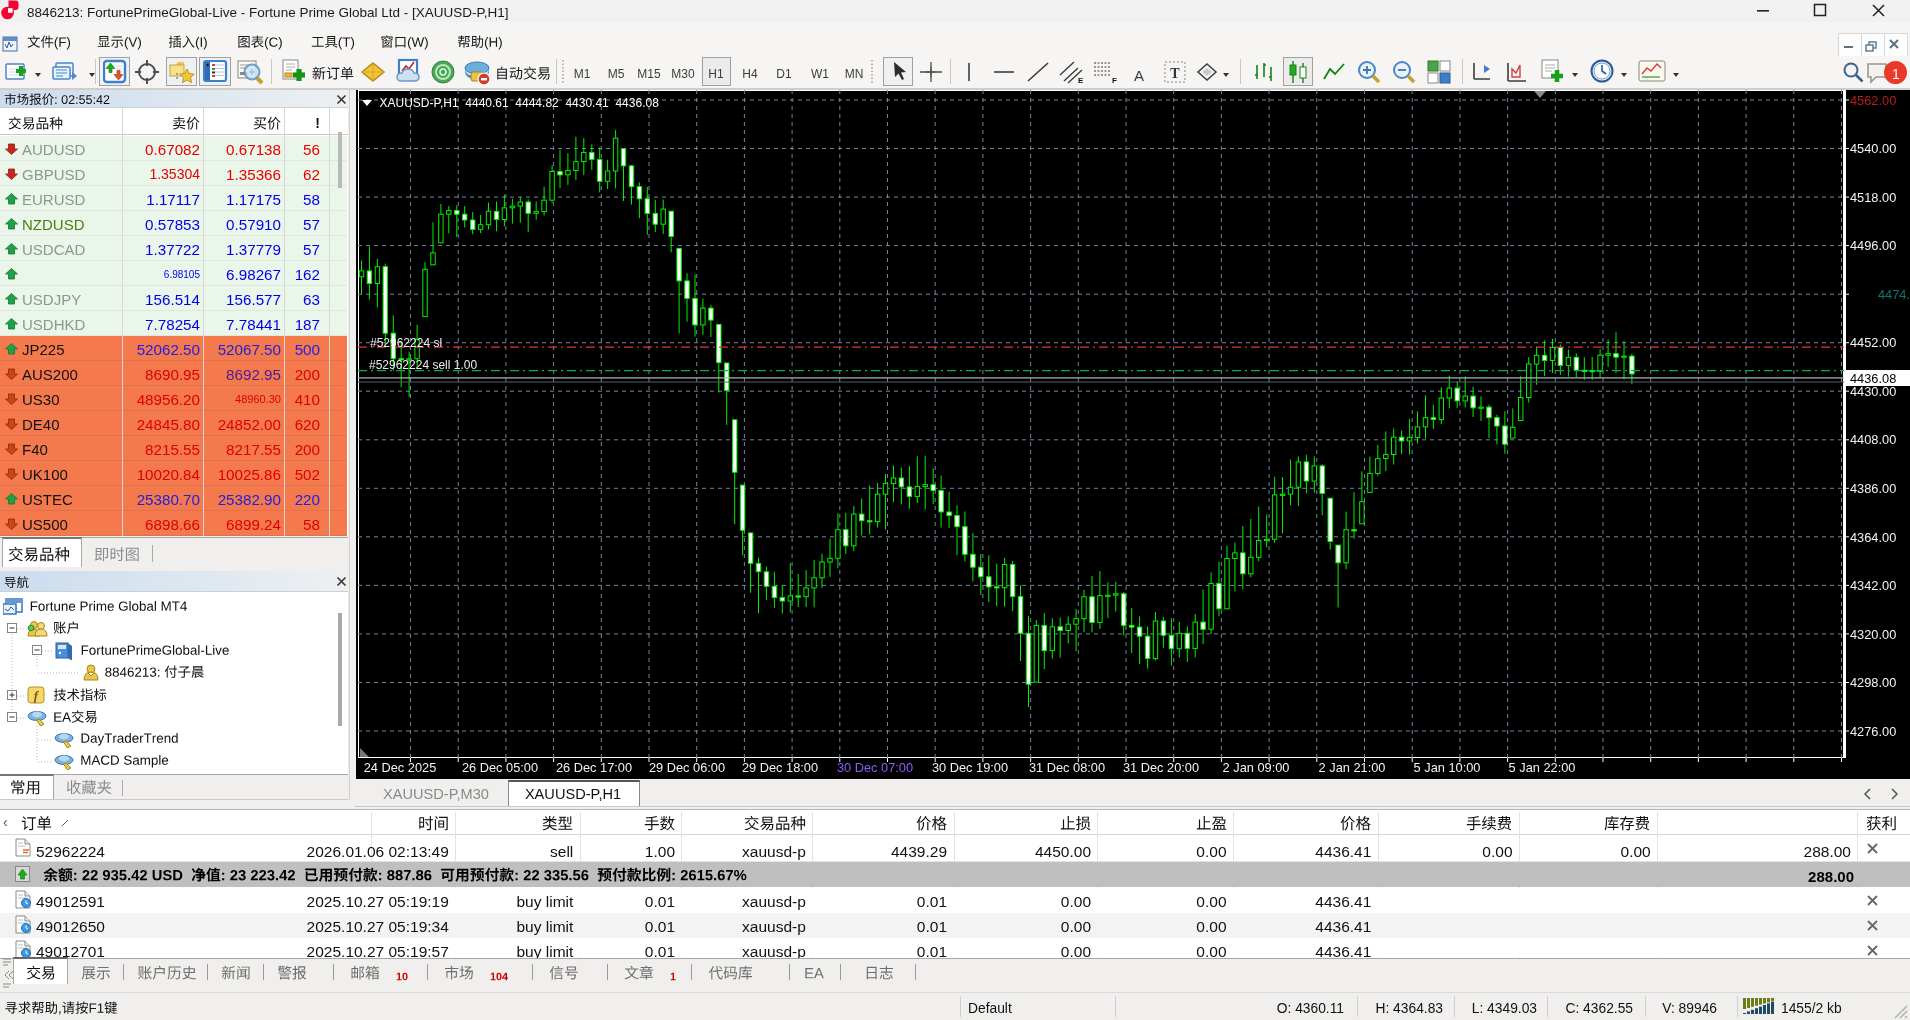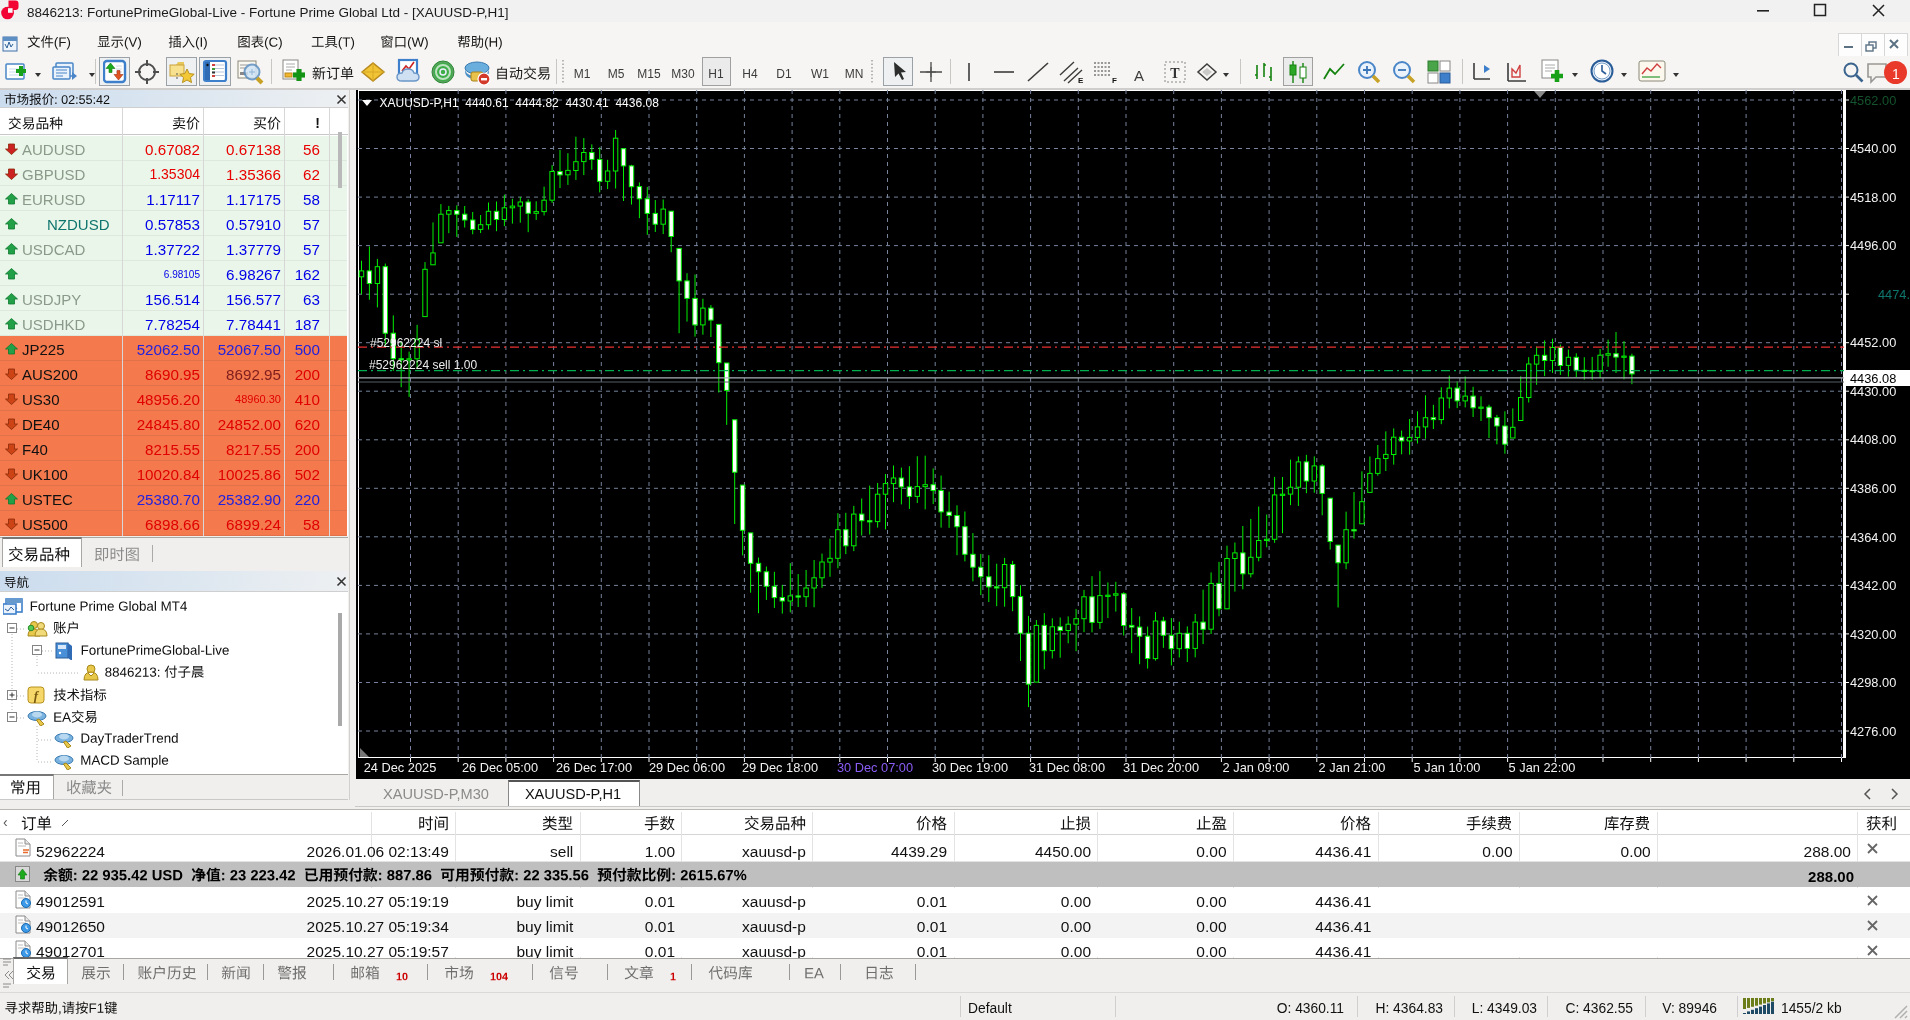--- a/index.html
+++ b/index.html
@@ -318,21 +318,21 @@
       <path d="M6.5 0.5 L12.5 6 H9.5 V11 H3.5 V6 H0.5 Z" fill="#22a048" stroke="#0e7a2e" stroke-width="0.8"></path>
     </svg>
     <div style="position:absolute;font-family:'Liberation Sans',sans-serif;font-size:15px;color:#8a9a8a;white-space:pre;line-height:15px;left:22px;top:191.9px;">EURUSD</div>
     <div style="position:absolute;font-family:'Liberation Sans',sans-serif;font-size:15.2px;color:#0000e8;white-space:pre;line-height:15.2px;right:1710px;top:191.8px;">1.17117</div>
     <div style="position:absolute;font-family:'Liberation Sans',sans-serif;font-size:15.2px;color:#0000e8;white-space:pre;line-height:15.2px;right:1629px;top:191.8px;">1.17175</div>
     <div style="position:absolute;font-family:'Liberation Sans',sans-serif;font-size:15.2px;color:#0000e8;white-space:pre;line-height:15.2px;right:1590px;top:191.8px;">58</div>
     <div style="position:absolute;left:0px;top:211px;width:347px;height:25px;background:#eaf6ea;border-bottom:1px solid #dfe8df;box-sizing:border-box;"></div>
     <svg style="position:absolute;left:5px;top:218px" width="13" height="12" viewBox="0 0 13 12">
       <path d="M6.5 0.5 L12.5 6 H9.5 V11 H3.5 V6 H0.5 Z" fill="#22a048" stroke="#0e7a2e" stroke-width="0.8"></path>
     </svg>
-    <div style="position:absolute;font-family:'Liberation Sans',sans-serif;font-size:15px;color:#0f766e;white-space:pre;line-height:15px;left:22px;top:216.9px;margin-left:25px;">NZDUSD</div>
+    <div style="position:absolute;font-family:'Liberation Sans',sans-serif;font-size:15px;color:#4d7c0f;white-space:pre;line-height:15px;left:22px;top:216.9px;">NZDUSD</div>
     <div style="position:absolute;font-family:'Liberation Sans',sans-serif;font-size:15.2px;color:#0000e8;white-space:pre;line-height:15.2px;right:1710px;top:216.8px;">0.57853</div>
     <div style="position:absolute;font-family:'Liberation Sans',sans-serif;font-size:15.2px;color:#0000e8;white-space:pre;line-height:15.2px;right:1629px;top:216.8px;">0.57910</div>
     <div style="position:absolute;font-family:'Liberation Sans',sans-serif;font-size:15.2px;color:#0000e8;white-space:pre;line-height:15.2px;right:1590px;top:216.8px;">57</div>
     <div style="position:absolute;left:0px;top:236px;width:347px;height:25px;background:#eaf6ea;border-bottom:1px solid #dfe8df;box-sizing:border-box;"></div>
     <svg style="position:absolute;left:5px;top:243px" width="13" height="12" viewBox="0 0 13 12">
       <path d="M6.5 0.5 L12.5 6 H9.5 V11 H3.5 V6 H0.5 Z" fill="#22a048" stroke="#0e7a2e" stroke-width="0.8"></path>
     </svg>
     <div style="position:absolute;font-family:'Liberation Sans',sans-serif;font-size:15px;color:#8a9a8a;white-space:pre;line-height:15px;left:22px;top:241.9px;">USDCAD</div>
     <div style="position:absolute;font-family:'Liberation Sans',sans-serif;font-size:15.2px;color:#0000e8;white-space:pre;line-height:15.2px;right:1710px;top:241.8px;">1.37722</div>
     <div style="position:absolute;font-family:'Liberation Sans',sans-serif;font-size:15.2px;color:#0000e8;white-space:pre;line-height:15.2px;right:1629px;top:241.8px;">1.37779</div>
@@ -368,21 +368,21 @@
     <div style="position:absolute;font-family:'Liberation Sans',sans-serif;font-size:15px;color:#111;white-space:pre;line-height:15px;left:22px;top:341.9px;">JP225</div>
     <div style="position:absolute;font-family:'Liberation Sans',sans-serif;font-size:15.2px;color:#2222dd;white-space:pre;line-height:15.2px;right:1710px;top:341.8px;">52062.50</div>
     <div style="position:absolute;font-family:'Liberation Sans',sans-serif;font-size:15.2px;color:#2222dd;white-space:pre;line-height:15.2px;right:1629px;top:341.8px;">52067.50</div>
     <div style="position:absolute;font-family:'Liberation Sans',sans-serif;font-size:15.2px;color:#2222dd;white-space:pre;line-height:15.2px;right:1590px;top:341.8px;">500</div>
     <div style="position:absolute;left:0px;top:361px;width:347px;height:25px;background:#f4794d;border-bottom:1px solid #e0714a;box-sizing:border-box;"></div>
     <svg style="position:absolute;left:5px;top:368px" width="13" height="12" viewBox="0 0 13 12">
       <path d="M6.5 11.5 L0.5 6 H3.5 V1 H9.5 V6 H12.5 Z" fill="#cc4416" stroke="#8a2a08" stroke-width="0.8"></path>
     </svg>
     <div style="position:absolute;font-family:'Liberation Sans',sans-serif;font-size:15px;color:#111;white-space:pre;line-height:15px;left:22px;top:366.9px;">AUS200</div>
     <div style="position:absolute;font-family:'Liberation Sans',sans-serif;font-size:15.2px;color:#e00000;white-space:pre;line-height:15.2px;right:1710px;top:366.8px;">8690.95</div>
-    <div style="position:absolute;font-family:'Liberation Sans',sans-serif;font-size:15.2px;color:#7f1d1d;white-space:pre;line-height:15.2px;right:1629px;top:366.8px;">8692.95</div>
+    <div style="position:absolute;font-family:'Liberation Sans',sans-serif;font-size:15.2px;color:#4c1d95;white-space:pre;line-height:15.2px;right:1629px;top:366.8px;">8692.95</div>
     <div style="position:absolute;font-family:'Liberation Sans',sans-serif;font-size:15.2px;color:#e00000;white-space:pre;line-height:15.2px;right:1590px;top:366.8px;">200</div>
     <div style="position:absolute;left:0px;top:386px;width:347px;height:25px;background:#f4794d;border-bottom:1px solid #e0714a;box-sizing:border-box;"></div>
     <svg style="position:absolute;left:5px;top:393px" width="13" height="12" viewBox="0 0 13 12">
       <path d="M6.5 11.5 L0.5 6 H3.5 V1 H9.5 V6 H12.5 Z" fill="#cc4416" stroke="#8a2a08" stroke-width="0.8"></path>
     </svg>
     <div style="position:absolute;font-family:'Liberation Sans',sans-serif;font-size:15px;color:#111;white-space:pre;line-height:15px;left:22px;top:391.9px;">US30</div>
     <div style="position:absolute;font-family:'Liberation Sans',sans-serif;font-size:15.2px;color:#e00000;white-space:pre;line-height:15.2px;right:1710px;top:391.8px;">48956.20</div>
     <div style="position:absolute;font-family:'Liberation Sans',sans-serif;font-size:11px;color:#e00000;white-space:pre;line-height:15.2px;right:1629px;top:391.8px;">48960.30</div>
     <div style="position:absolute;font-family:'Liberation Sans',sans-serif;font-size:15.2px;color:#e00000;white-space:pre;line-height:15.2px;right:1590px;top:391.8px;">410</div>
     <div style="position:absolute;left:0px;top:411px;width:347px;height:25px;background:#f4794d;border-bottom:1px solid #e0714a;box-sizing:border-box;"></div>
@@ -771,21 +771,21 @@
     <div style="position:absolute;font-family:'Liberation Sans',sans-serif;font-size:12.8px;color:#f2f2f2;white-space:pre;line-height:12.8px;left:780px;top:761.6px;transform:translateX(-50%);">29 Dec 18:00</div>
     <div style="position:absolute;font-family:'Liberation Sans',sans-serif;font-size:12.8px;color:#8b5cf6;white-space:pre;line-height:12.8px;left:875px;top:761.6px;transform:translateX(-50%);">30 Dec 07:00</div>
     <div style="position:absolute;font-family:'Liberation Sans',sans-serif;font-size:12.8px;color:#f2f2f2;white-space:pre;line-height:12.8px;left:970px;top:761.6px;transform:translateX(-50%);">30 Dec 19:00</div>
     <div style="position:absolute;font-family:'Liberation Sans',sans-serif;font-size:12.8px;color:#f2f2f2;white-space:pre;line-height:12.8px;left:1067px;top:761.6px;transform:translateX(-50%);">31 Dec 08:00</div>
     <div style="position:absolute;font-family:'Liberation Sans',sans-serif;font-size:12.8px;color:#f2f2f2;white-space:pre;line-height:12.8px;left:1161px;top:761.6px;transform:translateX(-50%);">31 Dec 20:00</div>
     <div style="position:absolute;font-family:'Liberation Sans',sans-serif;font-size:12.8px;color:#f2f2f2;white-space:pre;line-height:12.8px;left:1256px;top:761.6px;transform:translateX(-50%);">2 Jan 09:00</div>
     <div style="position:absolute;font-family:'Liberation Sans',sans-serif;font-size:12.8px;color:#f2f2f2;white-space:pre;line-height:12.8px;left:1352px;top:761.6px;transform:translateX(-50%);">2 Jan 21:00</div>
     <div style="position:absolute;font-family:'Liberation Sans',sans-serif;font-size:12.8px;color:#f2f2f2;white-space:pre;line-height:12.8px;left:1447px;top:761.6px;transform:translateX(-50%);">5 Jan 10:00</div>
     <div style="position:absolute;font-family:'Liberation Sans',sans-serif;font-size:12.8px;color:#f2f2f2;white-space:pre;line-height:12.8px;left:1542px;top:761.6px;transform:translateX(-50%);">5 Jan 22:00</div>
     <div style="position:absolute;left:1844px;top:90px;width:1.5px;height:668px;background:#fff;"></div>
-    <div style="position:absolute;font-family:'Liberation Sans',sans-serif;font-size:12.8px;color:#14532d;white-space:pre;line-height:12.8px;left:1850px;top:94.6px;">4562.00</div>
+    <div style="position:absolute;font-family:'Liberation Sans',sans-serif;font-size:12.8px;color:#b91c1c;white-space:pre;line-height:12.8px;left:1850px;top:94.6px;">4562.00</div>
     <div style="position:absolute;font-family:'Liberation Sans',sans-serif;font-size:12.8px;color:#f2f2f2;white-space:pre;line-height:12.8px;left:1850px;top:143.2px;">4540.00</div>
     <div style="position:absolute;font-family:'Liberation Sans',sans-serif;font-size:12.8px;color:#f2f2f2;white-space:pre;line-height:12.8px;left:1850px;top:191.7px;">4518.00</div>
     <div style="position:absolute;font-family:'Liberation Sans',sans-serif;font-size:12.8px;color:#f2f2f2;white-space:pre;line-height:12.8px;left:1850px;top:240.3px;">4496.00</div>
     <div style="position:absolute;font-family:'Liberation Sans',sans-serif;font-size:12.8px;color:#0f766e;white-space:pre;line-height:12.8px;left:1850px;top:288.8px;margin-left:28px;">4474.00</div>
     <div style="position:absolute;font-family:'Liberation Sans',sans-serif;font-size:12.8px;color:#f2f2f2;white-space:pre;line-height:12.8px;left:1850px;top:337.3px;">4452.00</div>
     <div style="position:absolute;font-family:'Liberation Sans',sans-serif;font-size:12.8px;color:#f2f2f2;white-space:pre;line-height:12.8px;left:1850px;top:385.9px;">4430.00</div>
     <div style="position:absolute;font-family:'Liberation Sans',sans-serif;font-size:12.8px;color:#f2f2f2;white-space:pre;line-height:12.8px;left:1850px;top:434.4px;">4408.00</div>
     <div style="position:absolute;font-family:'Liberation Sans',sans-serif;font-size:12.8px;color:#f2f2f2;white-space:pre;line-height:12.8px;left:1850px;top:483.0px;">4386.00</div>
     <div style="position:absolute;font-family:'Liberation Sans',sans-serif;font-size:12.8px;color:#f2f2f2;white-space:pre;line-height:12.8px;left:1850px;top:531.5px;">4364.00</div>
     <div style="position:absolute;font-family:'Liberation Sans',sans-serif;font-size:12.8px;color:#f2f2f2;white-space:pre;line-height:12.8px;left:1850px;top:580.0px;">4342.00</div>

